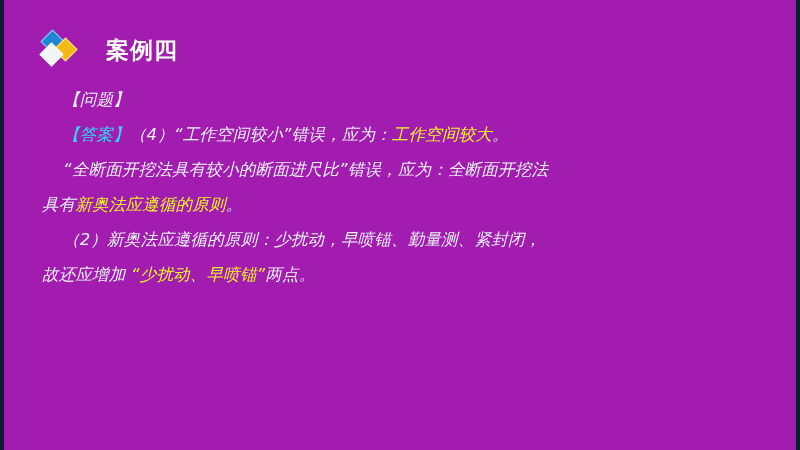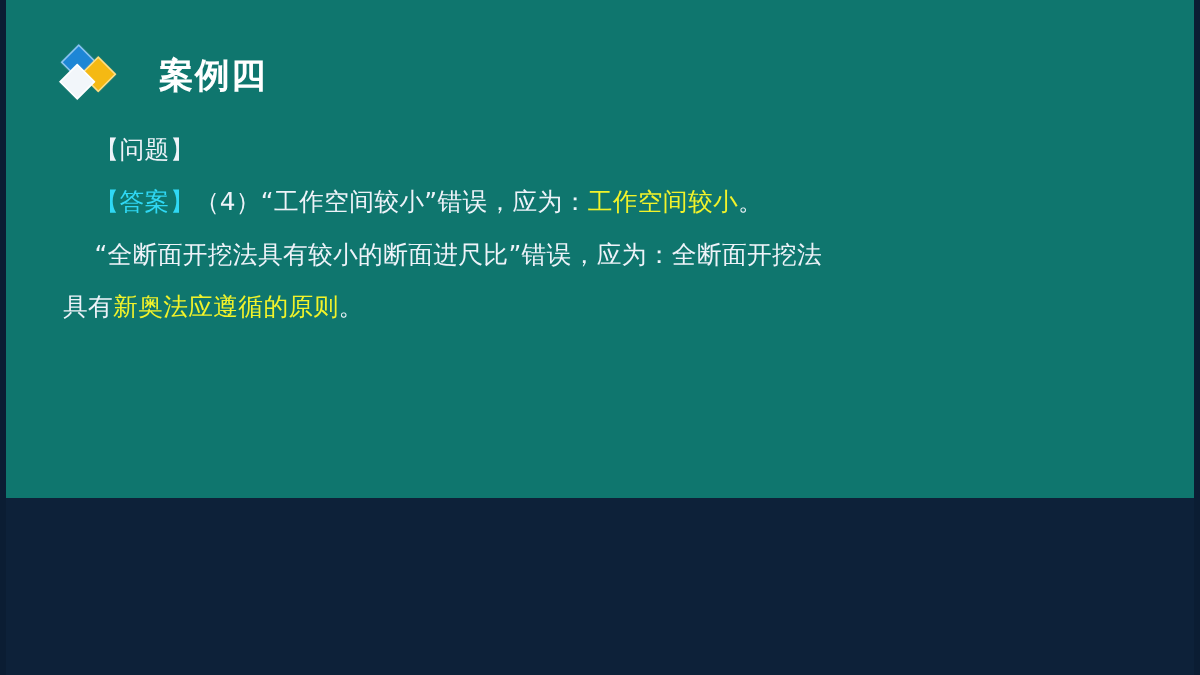--- a/index.html
+++ b/index.html
@@ -10,22 +10,22 @@
   body {
     width: 800px;
     height: 450px;
     overflow: hidden;
     background: #0d2139;
     font-family: "DejaVu Sans", "Liberation Sans", sans-serif;
   }
   #slide {
     position: relative;
     width: 800px;
-    height: 332px;
-    background: #0f766e;
+    height: 450px;
+    background: #a21caf;
     box-sizing: border-box;
   }
   
   #edge-left {
     position: absolute;
     left: 0; top: 0;
     width: 4px; height: 450px;
     background: #0b1d33;
   }
   #edge-right {
@@ -77,20 +77,21 @@
     top: 82px;
     width: 512px;
     color: #eef3f9;
     font-size: 16.5px;
     line-height: 35px;
     letter-spacing: .2px;
   }
   .para {
     margin: 0;
     white-space: normal;
+    font-style: italic;
   }
   .indent {
     display: inline-block;
     width: 21px;
   }
   .cyan   { color: #2fd8f4; }
   .yellow { color: #f2f32a; }
   .white  { color: #eef3f9; }
   .nowrap { white-space: nowrap; }
 </style>
@@ -112,22 +113,25 @@
   </div>
 
   <div id="body-copy">
 
     <p class="para">
       <span class="indent"></span><span class="white">【问题】</span>
     </p>
 
 
     <p class="para">
-      <span class="indent"></span><span class="cyan">【答案】</span><span class="white">（4）“工作空间较小”错误，应为：</span><span class="yellow">工作空间较小</span><span class="white">。</span>
+      <span class="indent"></span><span class="cyan">【答案】</span><span class="white">（4）“工作空间较小”错误，应为：</span><span class="yellow">工作空间较大</span><span class="white">。</span>
     </p>
 
     <p class="para">
       <span class="indent"></span><span class="white">“全断面开挖法具有较小的断面进尺比”错误，应为：全断面开挖法具有</span><span class="yellow">新奥法应遵循的原则</span><span class="white">。</span>
     </p>
 
+    <p class="para">
+      <span class="indent"></span><span class="white">（2）新奥法应遵循的原则：少扰动，早喷锚、勤量测、紧封闭，故还应增加 </span><span class="yellow nowrap">“少扰动、早喷锚”</span><span class="white">两点。</span>
+    </p>
 
   </div>
 </div>
 
 </body></html>

